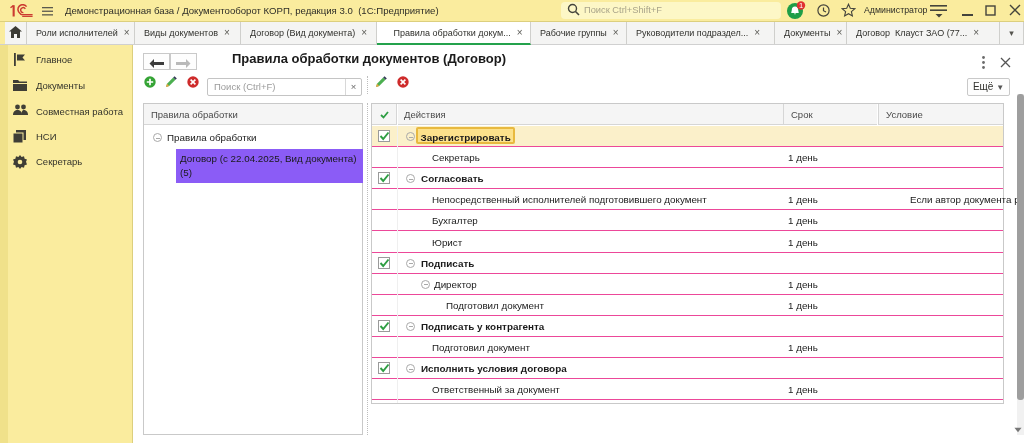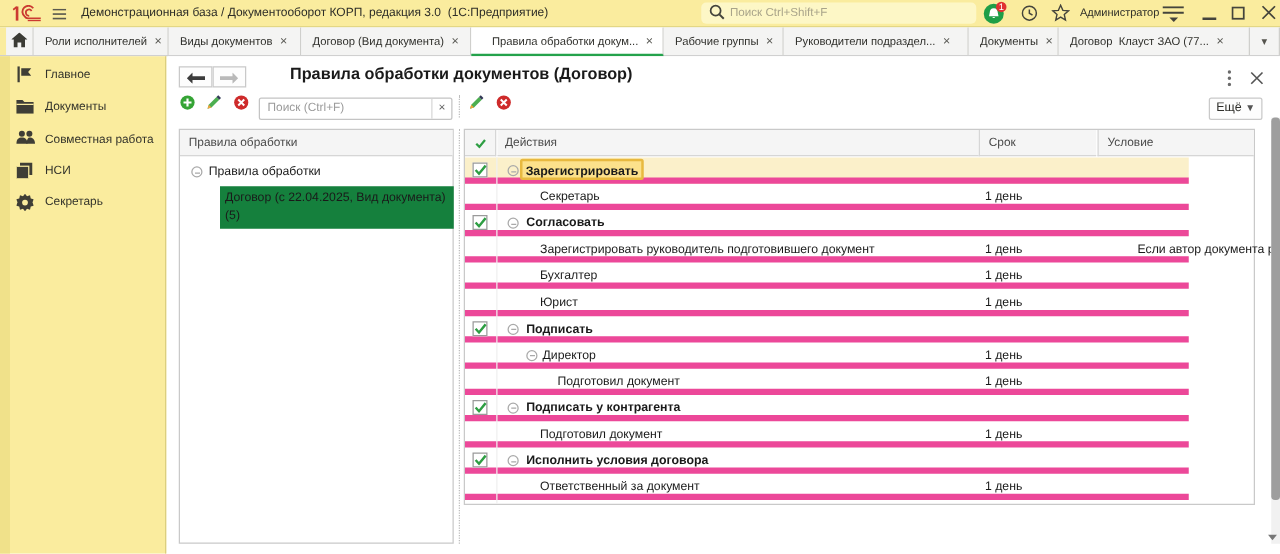--- a/index.html
+++ b/index.html
@@ -26,21 +26,21 @@
   .btn-nav { position:absolute; top:8px; width:27px; height:17px; background:#FDFDFD; border:1px solid #C9C9C9; text-align:center; }
   #pagetitle { left:98px; top:6px; font-size:13px; font-weight:bold; color:#1A1A1A; }
   #searchbox { left:73px; top:33px; width:155px; height:18px; border:1px solid #C4C4C4; border-radius:2px; background:#fff; font-size:9.5px; color:#9B9B9B; line-height:16px; }
   #more { left:833px; top:33px; width:43px; height:18px; border:1px solid #C9C9C9; border-radius:2px; background:#FDFDFD; font-size:10px; color:#30302C; text-align:center; line-height:16px; }
   
   #tree { left:9px; top:58px; width:220px; height:332px; border:1px solid #C9C9C9; }
   #treehdr { left:0; top:0; width:218px; height:21px; background:#F5F5F5; border-bottom:1px solid #D6D6D6; font-size:9.5px; color:#4A4A4A; line-height:21px; padding-left:7px; }
   
   #grid { left:237px; top:58px; width:633px; height:301px; border:1px solid #C9C9C9; }
   .ghdr { position:absolute; top:0; height:21px; background:#F5F5F5; border-bottom:1px solid #D6D6D6; font-size:9.5px; color:#4A4A4A; line-height:21px; }
-  .grow { position:absolute; left:0; width:579px; height:21.1px; border-bottom:5px solid #ec4899; font-size:9.8px; }
+  .grow { position:absolute; left:0; width:631px; height:21.1px; border-bottom:1px solid #ec4899; font-size:9.8px; }
   .grow .act { position:absolute; top:0; height:21px; line-height:21px; color:#1A1A1A; white-space:nowrap; }
   .grow .b { font-weight:bold; font-size:9.9px; }
   .grow .srok { position:absolute; left:416px; top:0; height:21px; line-height:21px; color:#1A1A1A; }
   .grow .usl { position:absolute; left:510px; top:0; height:21px; line-height:21px; color:#1A1A1A; white-space:nowrap; overflow:hidden; width:124px;margin-left:28px; }
   .exp { position:absolute; top:6px; width:9px; height:9px; border:1px solid #A9A9A9; border-radius:50%; }
   .exp::after { content:""; position:absolute; left:1.5px; top:3.5px; width:4px; height:1px; background:#A9A9A9; }
   .cb { position:absolute; left:6px; top:4px; width:12px; height:12px; border:1px solid #9A9A9A; background:#fff; }
   
   #vscroll { left:883px; top:49px; width:7px; height:341px; background:#F1F1F1; }
   #vthumb { left:0; top:0; width:7px; height:306px; background:#9E9E9E; border-radius:3px; }
@@ -186,21 +186,21 @@
     <svg class="abs" style="left:263px;top:31px" width="12" height="12" viewBox="0 0 12 12">
       <circle cx="6" cy="6" r="5.7" fill="#CE2B2B"></circle>
       <path d="M3.6 3.6 L8.4 8.4 M8.4 3.6 L3.6 8.4" stroke="#fff" stroke-width="1.6"></path>
     </svg>
     <div class="abs" id="more">Ещё <span style="font-size:8px;color:#555">▼</span></div>
 
     <div class="abs" id="tree">
       <div class="abs" id="treehdr">Правила обработки</div>
       <div class="exp" style="left:9px;top:29px"></div>
       <div class="abs" style="left:23px;top:23px;font-size:9.8px;line-height:21px;color:#1A1A1A">Правила обработки</div>
-      <div class="abs" style="left:32px;top:45px;width:187px;background:#15803d;font-size:9.8px;line-height:14px;color:#1A1A1A;padding:3px 4px">Договор (с 22.04.2025, Вид документа) (5)</div>
+      <div class="abs" style="left:32px;top:45px;width:187px;background:#8b5cf6;font-size:9.8px;line-height:14px;color:#1A1A1A;padding:3px 4px">Договор (с 22.04.2025, Вид документа) (5)</div>
     </div>
     <div class="abs" style="left:233px;top:58px;width:0;height:332px;border-left:1px dotted #BDBDBD"></div>
 
     <div class="abs" id="grid">
       <div class="ghdr" style="left:0;width:25px;border-right:1px solid #D6D6D6;text-align:center"><svg width="9" height="8" viewBox="0 0 9 8" style="margin-top:7px">
           <path d="M1 4 L3.5 6.5 L8 1" fill="none" stroke="#2E9E43" stroke-width="1.8"></path>
         </svg></div>
       <div class="ghdr" style="left:26px;width:385px;padding-left:6px">Действия</div>
       <div class="ghdr" style="left:411px;width:94px;padding-left:7px;border-left:1px solid #D6D6D6">Срок</div>
       <div class="ghdr" style="left:506px;width:125px;padding-left:7px;border-left:1px solid #D6D6D6">Условие</div>
@@ -221,21 +221,21 @@
         <div class="grow" style="top:42.2px">
           <div class="cb">
             <svg width="11" height="10" viewBox="0 0 11 10" style="position:absolute;left:0px;top:0px">
               <path d="M1.5 5 L4.2 8 L9.5 1.5" fill="none" stroke="#2E9E43" stroke-width="1.9"></path>
             </svg>
           </div>
           <div class="exp" style="left:34px"></div>
           <div class="act b" style="left:49px">Согласовать</div>
         </div>
         <div class="grow" style="top:63.3px">
-          <div class="act" style="left:60px">Зарегистрировать руководитель подготовившего документ</div>
+          <div class="act" style="left:60px">Непосредственный исполнителей подготовившего документ</div>
           <div class="srok">1 день</div>
           <div class="usl">Если автор документа ру...</div>
         </div>
         <div class="grow" style="top:84.4px">
           <div class="act" style="left:60px">Бухгалтер</div>
           <div class="srok">1 день</div>
         </div>
         <div class="grow" style="top:105.5px">
           <div class="act" style="left:60px">Юрист</div>
           <div class="srok">1 день</div>

